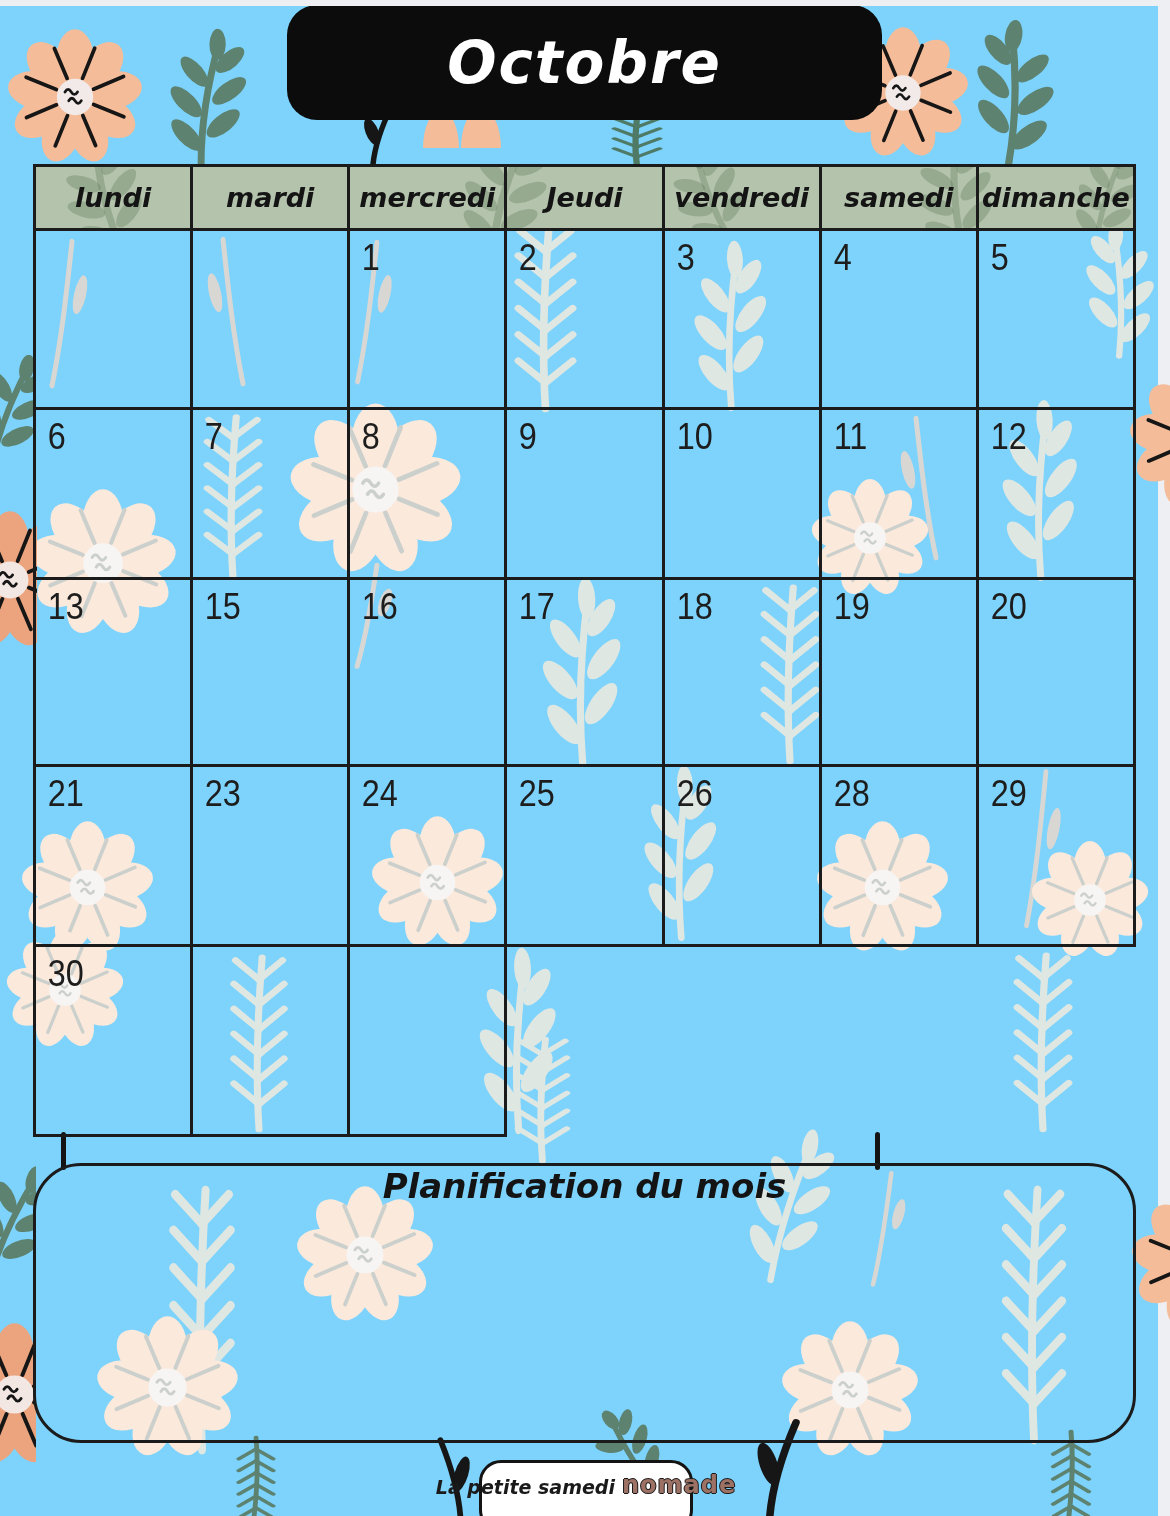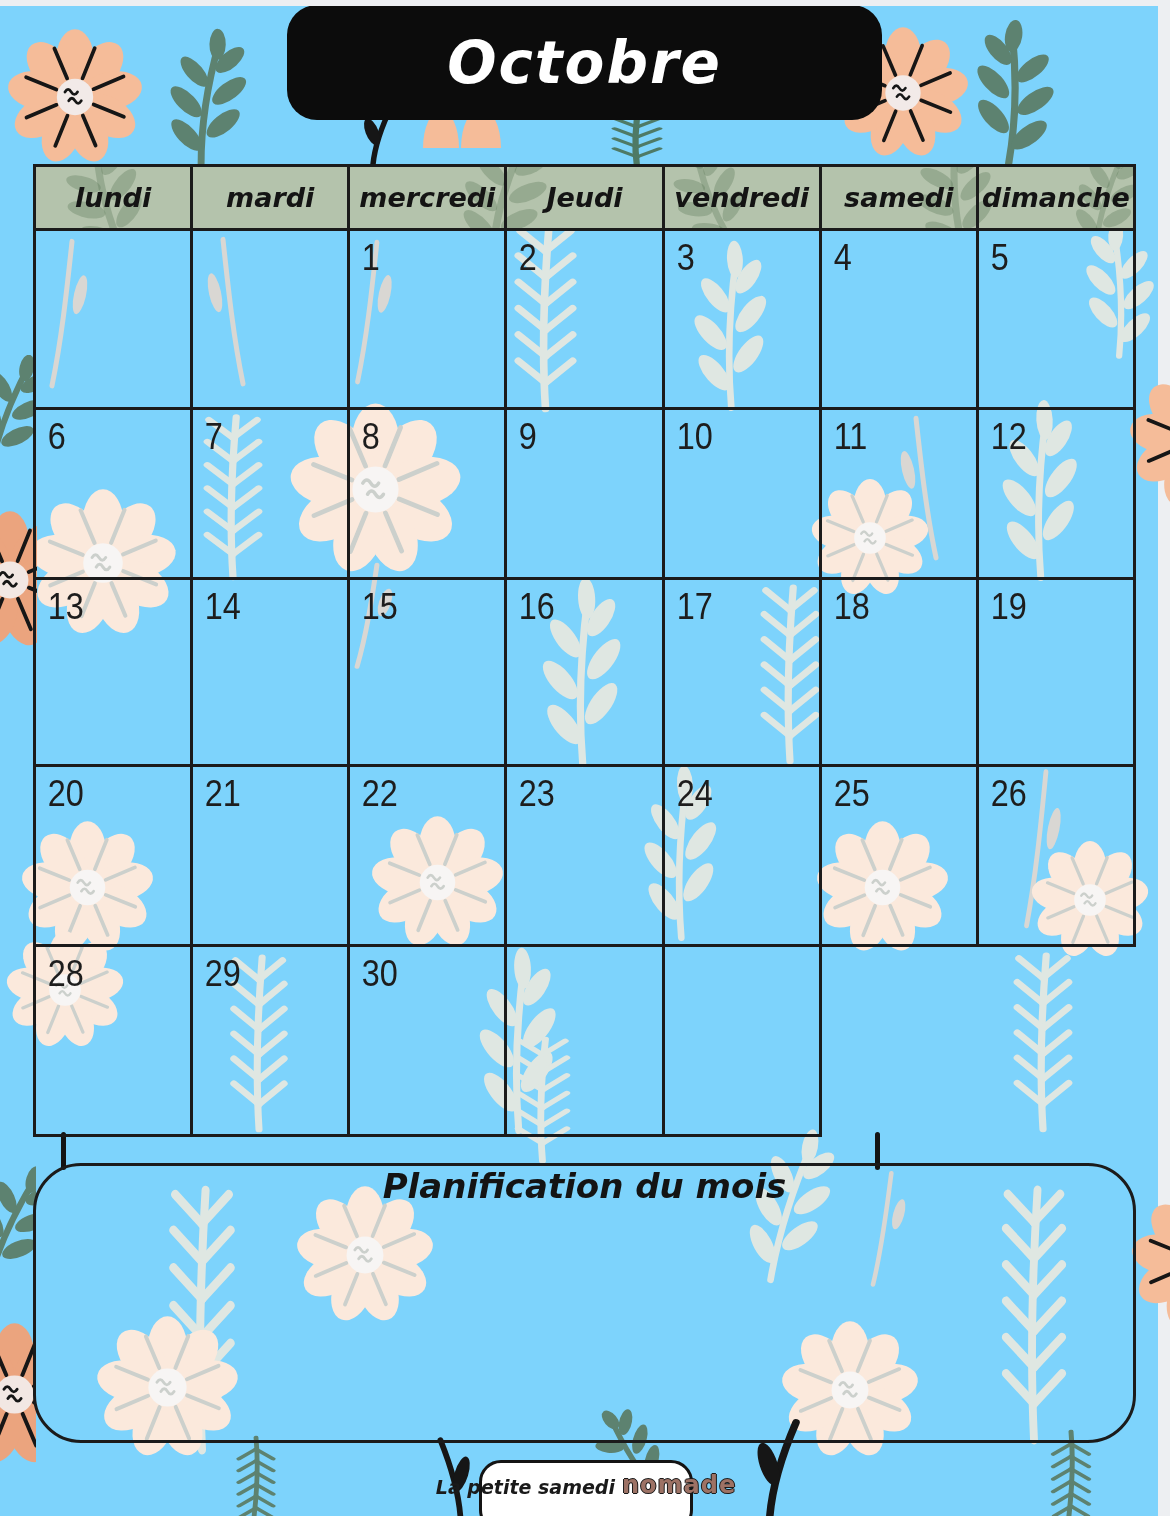--- a/index.html
+++ b/index.html
@@ -343,29 +343,27 @@
         <div class="dcell"><span class="daynum">4</span></div>
         <div class="dcell"><span class="daynum">5</span></div>
         <div class="dcell"><span class="daynum">6</span></div>
         <div class="dcell"><span class="daynum">7</span></div>
         <div class="dcell"><span class="daynum">8</span></div>
         <div class="dcell"><span class="daynum">9</span></div>
         <div class="dcell"><span class="daynum">10</span></div>
         <div class="dcell"><span class="daynum">11</span></div>
         <div class="dcell"><span class="daynum">12</span></div>
         <div class="dcell"><span class="daynum">13</span></div>
-        <div class="dcell"><span class="daynum">14</span></div>
         <div class="dcell"><span class="daynum">15</span></div>
         <div class="dcell"><span class="daynum">16</span></div>
         <div class="dcell"><span class="daynum">17</span></div>
         <div class="dcell"><span class="daynum">18</span></div>
         <div class="dcell"><span class="daynum">19</span></div>
         <div class="dcell"><span class="daynum">20</span></div>
         <div class="dcell"><span class="daynum">21</span></div>
-        <div class="dcell"><span class="daynum">22</span></div>
         <div class="dcell"><span class="daynum">23</span></div>
         <div class="dcell"><span class="daynum">24</span></div>
         <div class="dcell"><span class="daynum">25</span></div>
         <div class="dcell"><span class="daynum">26</span></div>
         <div class="dcell"><span class="daynum">28</span></div>
         <div class="dcell"><span class="daynum">29</span></div>
         <div class="dcell"><span class="daynum">30</span></div>
         <div class="dcell"><span class="daynum"></span></div>
         <div class="dcell"><span class="daynum"></span></div>
       </div>

